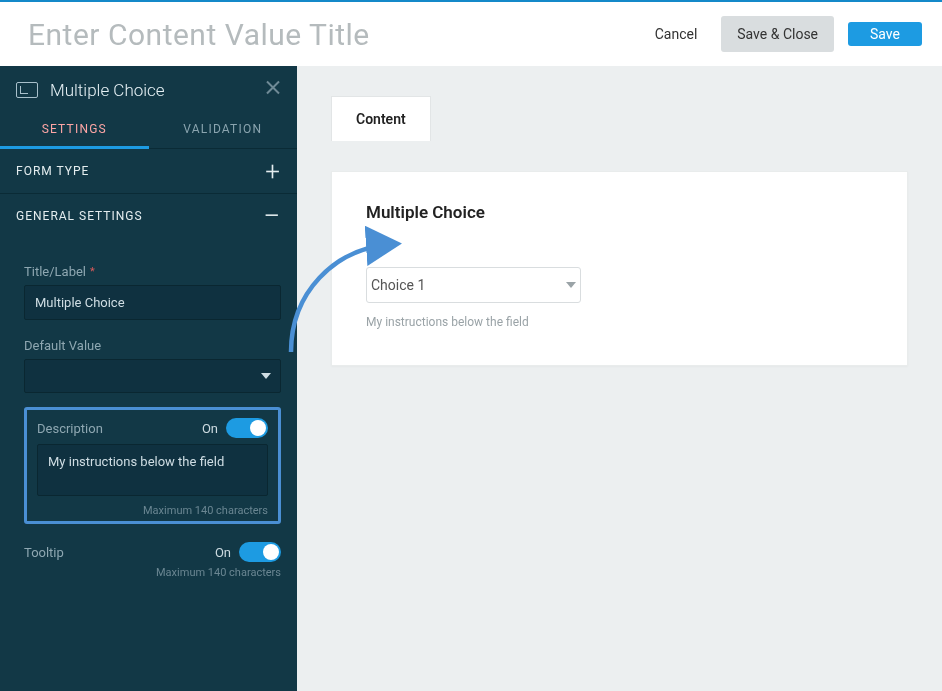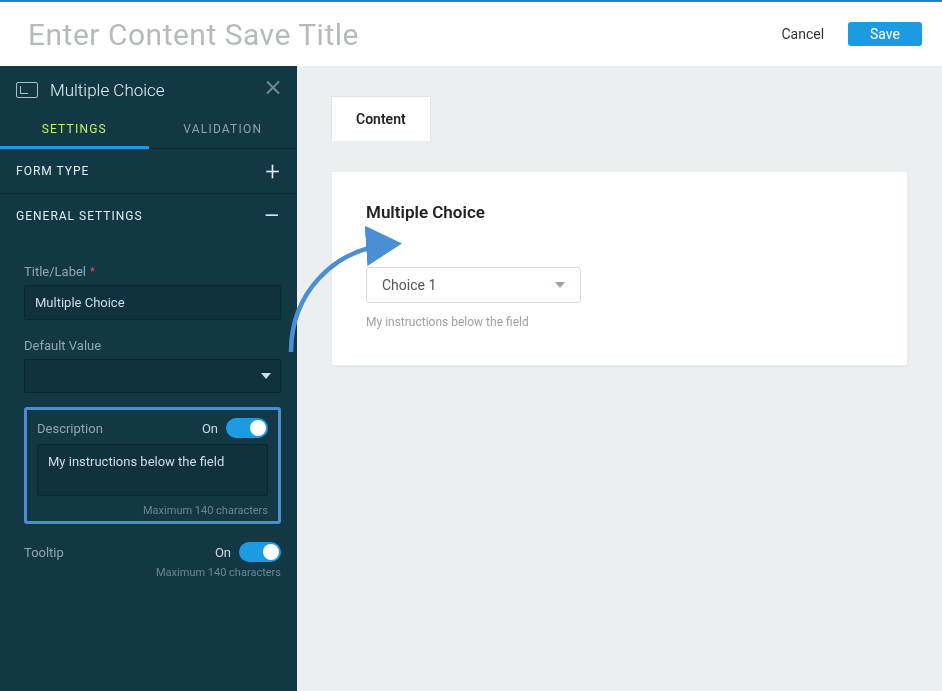--- a/index.html
+++ b/index.html
@@ -15,21 +15,21 @@
   .sb-head { display: flex; align-items: center; padding: 14px 16px 10px 16px; position: relative; }
   .sb-icon-box { width: 22px; height: 16px; border: 1.5px solid #a8c0cb; border-radius: 2px; position: relative; margin-right: 12px; }
   .sb-icon-box::after { content: ""; position: absolute; left: 3px; top: 3px; width: 7px; height: 7px; border-left: 1.5px solid #a8c0cb; border-bottom: 1.5px solid #a8c0cb; }
   .sb-head-title { font-size: 17px; color: #e6f1f5; font-weight: 300; }
   .sb-close { position: absolute; right: 14px; top: 12px; width: 20px; height: 20px; cursor: pointer; }
   .sb-close::before, .sb-close::after { content: ""; position: absolute; left: 9px; top: 1px; width: 2px; height: 17px; background: #6f8a96; }
   .sb-close::before { transform: rotate(45deg); }
   .sb-close::after { transform: rotate(-45deg); }
   .sb-tabs { display: flex; border-bottom: 1px solid #0a2b36; }
   .sb-tab { flex: 1; text-align: center; padding: 12px 0; font-size: 12px; letter-spacing: 1.2px; color: #8aa4af; cursor: pointer; position: relative; }
-  .sb-tab.active { color: #bef264; }
+  .sb-tab.active { color: #fca5a5; }
   .sb-tab.active::after { content: ""; position: absolute; bottom: -1px; left: 0; right: 50%; height: 3px; background: #1d9be2; }
   .sb-tabs .sb-tab:first-child.active::after { left: 0; right: 0; width: 100%; }
   .sb-section-head { display: flex; align-items: center; justify-content: space-between; padding: 15px 16px; font-size: 12px; letter-spacing: 1px; color: #e4edef; cursor: pointer; }
   .sb-plus { font-size: 26px; font-weight: 300; color: #e4edef; line-height: 14px; }
   .sb-minus { font-size: 30px; font-weight: 300; color: #e4edef; line-height: 10px; }
   .sb-divider { height: 1px; background: #0a2b36; }
   .sb-body { padding: 8px 16px 10px 16px; margin-left: 8px; }
   .field-label { font-size: 13px; color: #8ea7b1; margin: 18px 0 6px 0; display: flex; align-items: center; gap: 4px; }
   .req { color: #d85a5a; font-size: 11px; }
   .inp, .sel, .txa { width: 100%; background: #0f3140; border: 1px solid #0a2731; color: #cfdde3; padding: 9px 10px; font-size: 13px; border-radius: 2px; outline: none; }
@@ -47,32 +47,33 @@
   .hl-box .row-top { margin-top: 0; }
   .hl-box .txa { margin-top: 6px; }
   .content-area { flex: 1; background: #eceff0; position: relative; padding: 30px 34px; }
   .tabs { display: flex; background: #fff; border: 1px solid #e2e5e6; border-bottom: none; width: fit-content; }
   .tab { padding: 14px 24px; font-size: 14px; color: #7a878c; cursor: pointer; border-right: 1px solid #e2e5e6; }
   .tab.active { color: #222; font-weight: 600; }
   .tab:last-child { border-right: none; }
   .card { background: #fff; border: 1px solid #e9ecec; box-shadow: 0 1px 2px rgba(0,0,0,0.03); padding: 30px 34px 36px 34px; margin-top: 30px; }
   .card h3 { font-size: 17px; font-weight: 600; color: #222; margin-bottom: 10px; }
   .info-icon { width: 16px; height: 16px; border-radius: 50%; background: #e4e7e8; color: #fff; display: inline-flex; align-items: center; justify-content: center; font-size: 11px; font-style: italic; font-family: Georgia, serif; margin-bottom: 10px; }
-  .choice-sel { display: flex; align-items: center; justify-content: space-between; border: 1px solid #d9dddf; border-radius: 3px; padding: 9px 15px; width: 215px; color: #555; font-size: 14px; background: #fff; cursor: pointer; margin-top: 6px; }
+  .choice-sel { display: flex; align-items: center; justify-content: space-between; border: 1px solid #d9dddf; border-radius: 3px; padding: 9px 4px; width: 215px; color: #555; font-size: 14px; background: #fff; cursor: pointer; margin-top: 6px; }
   .choice-caret { width: 0; height: 0; border-left: 5px solid transparent; border-right: 5px solid transparent; border-top: 6px solid #9aa3a7; }
   .below-text { font-size: 12px; color: #9aa3a7; margin-top: 12px; }
   .arrow-svg { position: absolute; left: 283px; top: 234px; width: 122px; height: 120px; pointer-events: none; overflow: visible; }
 </style>
 </head>
 <body>
 
 <div class="topbar">
-  <div class="title">Enter Content Save Title</div>
+  <div class="title">Enter Content Value Title</div>
   <div class="actions">
     <button class="btn-cancel">Cancel</button>
+    <button class="btn-saveclose">Save &amp; Close</button>
     <button class="btn-save">Save</button>
   </div>
 </div>
 
 <div class="main">
   <aside class="sidebar">
     <div class="sb-head">
       <span class="sb-icon-box"></span>
       <span class="sb-head-title">Multiple Choice</span>
       <span class="sb-close"></span>

